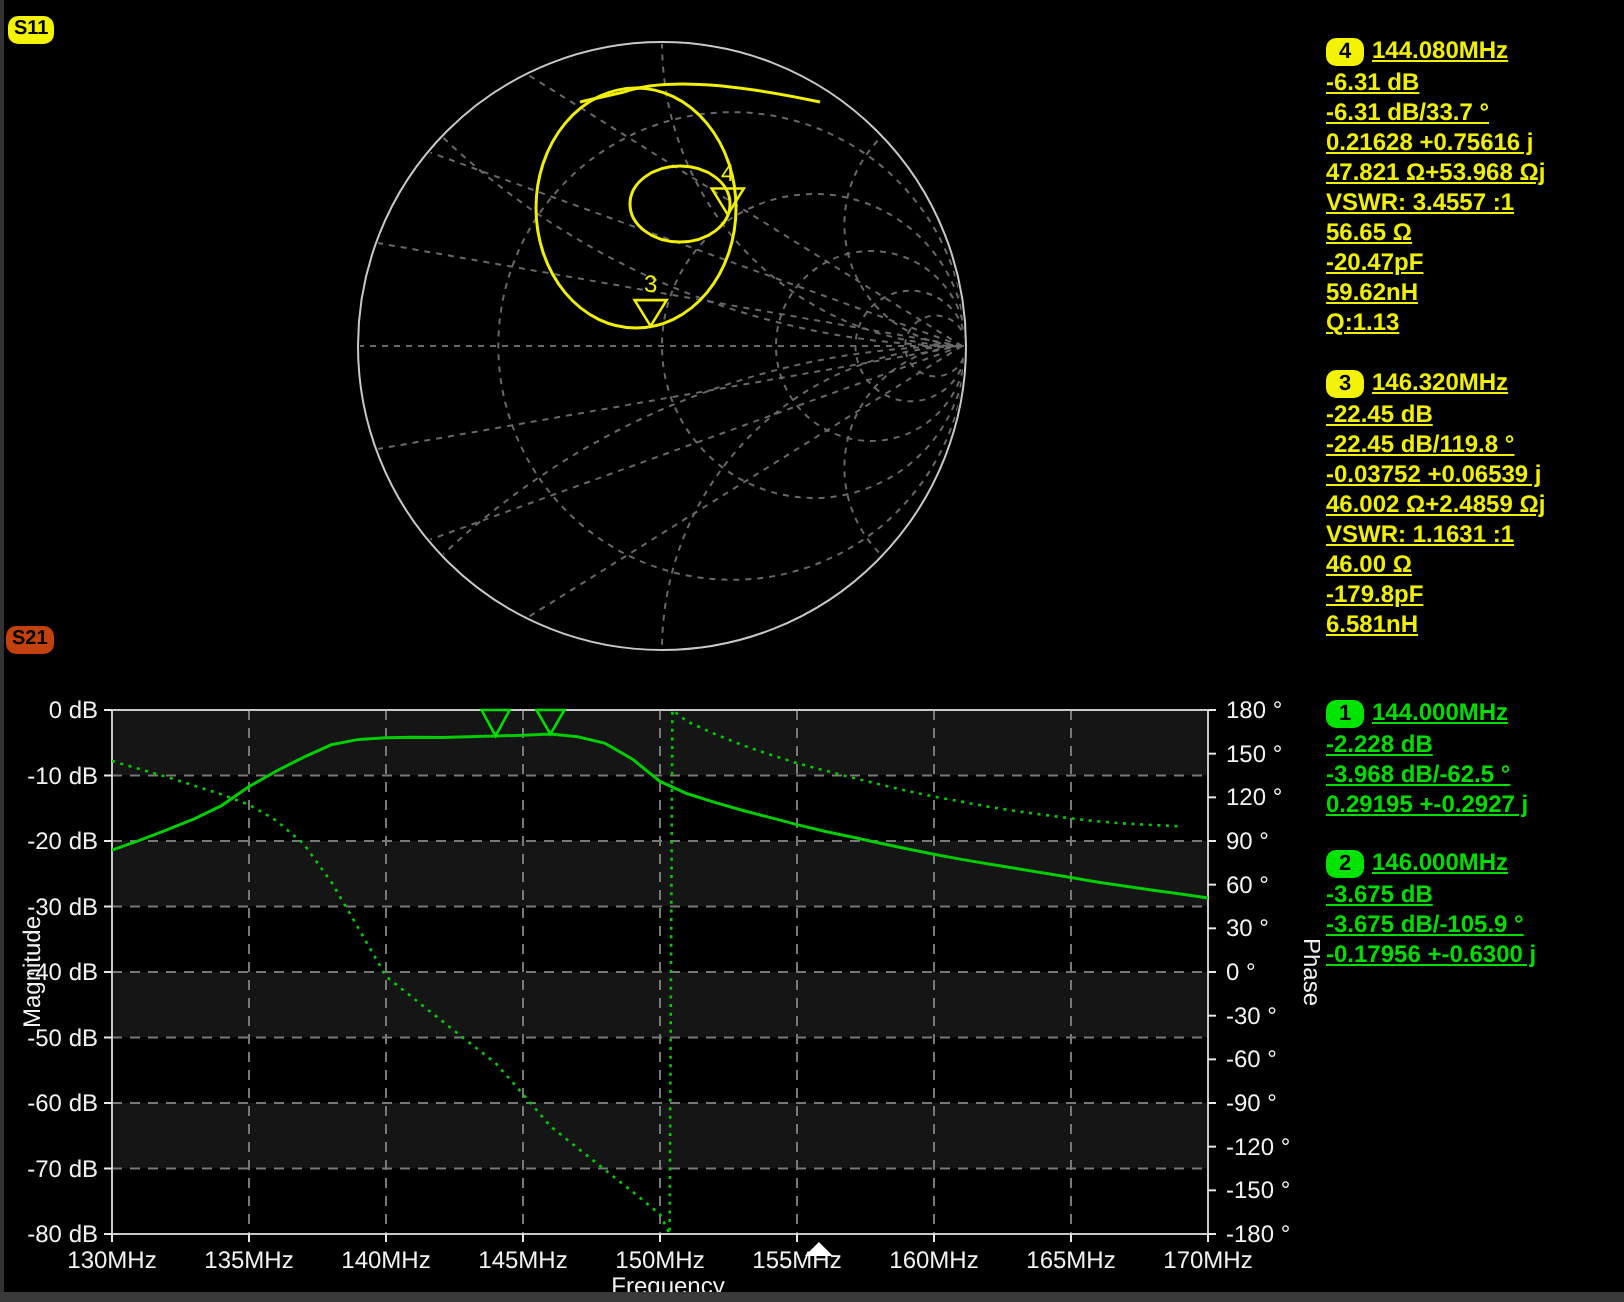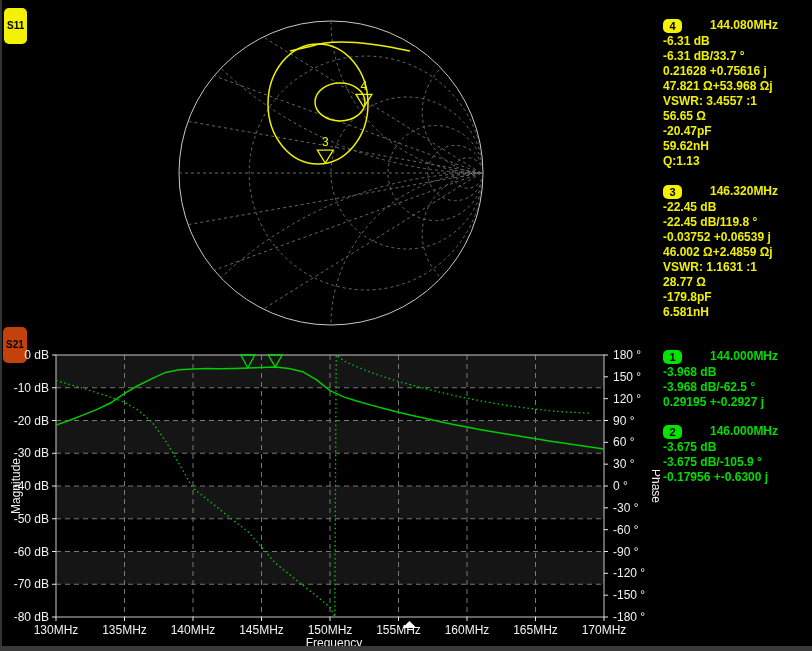--- a/index.html
+++ b/index.html
@@ -1,38 +1,38 @@
 <!DOCTYPE html>
 <html><head>
 <meta charset="utf-8">
 <style>
   html,body{margin:0;padding:0;background:#000;}
   .screen{position:relative;width:812px;height:651px;background:#000;overflow:hidden;
           font-family:"Liberation Sans",sans-serif;}
   .edge-left{position:absolute;left:0;top:0;width:2px;height:651px;background:#333;}
   .edge-bottom{position:absolute;left:0;top:646px;width:812px;height:5px;background:#3a3a3a;}
   .trace-badge{position:absolute;font-size:10px;font-weight:bold;color:#000;
-               border-radius:5px;padding:12px 3px;line-height:12px;}
+               border-radius:5px;padding:1px 3px;line-height:12px;}
   #s11-badge{left:4px;top:8px;background:#f3f300;}
-  #s21-badge{left:3px;top:327px;background:#c2410c;}
+  #s21-badge{left:3px;top:313px;background:#c2410c;}
   #smith-svg{position:absolute;left:0;top:0;}
   #s21-svg{position:absolute;left:0;top:345px;}
   svg text{font-family:"Liberation Sans",sans-serif;}
   .tick-label{fill:#f2f2f2;font-size:12px;}
   .axis-title{fill:#f2f2f2;font-size:12px;}
   .marker-block{position:absolute;left:663px;font-size:12px;font-weight:600;line-height:15px;}
   .marker-block.yellow{color:#f0f000;}
   .marker-block.green{color:#00dd00;}
   .marker-head{display:flex;align-items:center;margin-bottom:1px;}
   .marker-badge{min-width:13px;text-align:center;border-radius:5px;padding:0 3px;
                 color:#000;font-weight:bold;font-size:11px;height:14px;line-height:14px;}
   .yellow .marker-badge{background:#f3f300;}
   .green .marker-badge{background:#00e400;}
-  .marker-freq{margin-left:28px;}
-  .marker-line{white-space:pre;}
+  .marker-freq{margin-left:4px;text-decoration:underline;}
+  .marker-line{white-space:pre;text-decoration:underline;}
 </style>
 </head>
 <body>
 
 <div class="screen">
   <div class="edge-left"></div>
 
   <div class="trace-badge" id="s11-badge">S11</div>
 
   <svg id="smith-svg" width="660" height="345">
@@ -199,30 +199,30 @@
       <div class="marker-block yellow" style="top: 184px;">
         <div class="marker-head">
           <span class="marker-badge">3</span>
           <span class="marker-freq">146.320MHz</span>
         </div>
         <div class="marker-line">-22.45 dB</div>
         <div class="marker-line">-22.45 dB/119.8 °</div>
         <div class="marker-line">-0.03752 +0.06539 j</div>
         <div class="marker-line">46.002 Ω+2.4859 Ωj</div>
         <div class="marker-line">VSWR: 1.1631 :1</div>
-        <div class="marker-line">28.77 Ω</div>
+        <div class="marker-line">46.00 Ω</div>
         <div class="marker-line">-179.8pF</div>
         <div class="marker-line">6.581nH</div>
       </div>
       <div class="marker-block green" style="top: 349px;">
         <div class="marker-head">
           <span class="marker-badge">1</span>
           <span class="marker-freq">144.000MHz</span>
         </div>
-        <div class="marker-line">-3.968 dB</div>
+        <div class="marker-line">-2.228 dB</div>
         <div class="marker-line">-3.968 dB/-62.5 °</div>
         <div class="marker-line">0.29195 +-0.2927 j</div>
       </div>
       <div class="marker-block green" style="top: 424px;">
         <div class="marker-head">
           <span class="marker-badge">2</span>
           <span class="marker-freq">146.000MHz</span>
         </div>
         <div class="marker-line">-3.675 dB</div>
         <div class="marker-line">-3.675 dB/-105.9 °</div>

